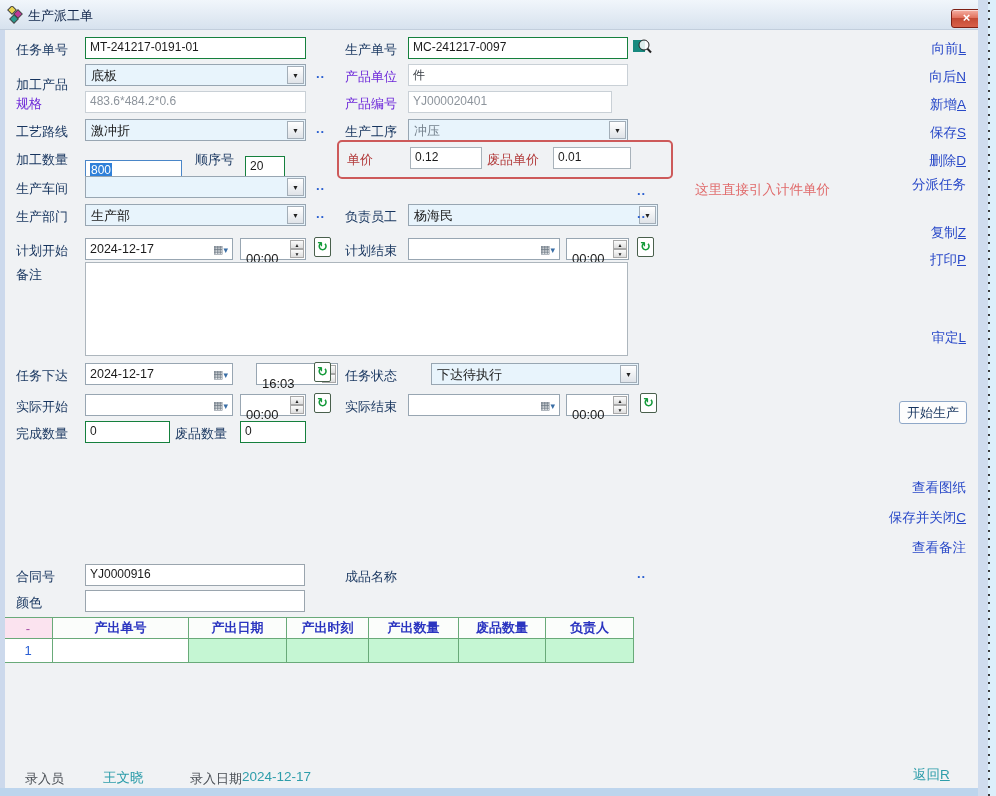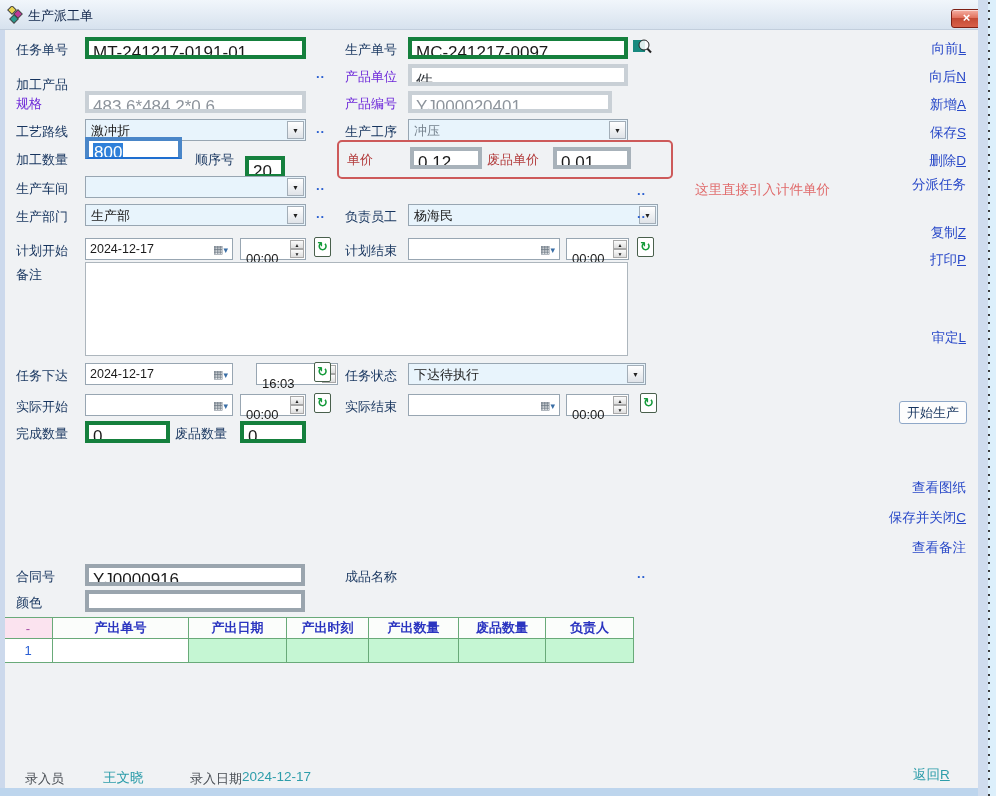--- a/index.html
+++ b/index.html
@@ -11,21 +11,21 @@
   .appicon{position:absolute;left:7px;top:6px;width:18px;height:18px}
   .closebtn{position:absolute;left:951px;top:9px;width:31px;height:19px;background:linear-gradient(#f5b0a4 0%,#e2725e 45%,#c44a35 50%,#d8604a 100%);border:1px solid #7e2015;border-radius:3px;color:#fff;font-weight:bold;font-size:13px;text-align:center;line-height:16px;box-shadow:inset 0 1px 0 rgba(255,255,255,.55);cursor:pointer}
   .edge-left{position:absolute;left:0;top:30px;width:5px;height:758px;background:#ccd9ec}
   .edge-bottom{position:absolute;left:0;top:788px;width:996px;height:8px;background:#bdd5ed}
   .edge-right1{position:absolute;left:978px;top:0;width:10px;height:796px;background:#cfdcee}
   .edge-right2{position:absolute;left:988px;top:0;width:8px;height:796px;background:#dceffb}
   .ticks{position:absolute;left:988px;top:2px;width:2px;height:794px;background:repeating-linear-gradient(180deg,#3c3c3c 0 2px,transparent 2px 8px)}
   .lbl{position:absolute;font-size:13px;color:#16345e;white-space:nowrap}
   .lbl.gray{color:#6d28d9}
   .lbl.red{color:#b23b3b}
-  .txt{position:absolute;height:22px;background:#fff;border:4px solid #15803d;font-size:17px;color:#1a1a1a;padding:2px 4px 7px;white-space:nowrap;overflow:hidden}
+  .txt{position:absolute;height:22px;background:#fff;border:1px solid #15803d;font-size:12px;color:#1a1a1a;padding:2px 4px 7px;white-space:nowrap;overflow:hidden}
   .txt.ro{border-color:#c9d0d6;color:#8d949c}
   .txt.focus{border-color:#4a86c8;border-bottom:2px solid #1f6fd0}
   .sel{background:#2f80d9;color:#fff;padding:0 1px}
   .combo{position:absolute;height:22px;background:#e8f4fc;border:1px solid #98a6b2;font-size:13px;color:#1a1a1a;padding:2px 22px 0 5px;white-space:nowrap;overflow:hidden;cursor:default}
   .combo.graytext{color:#75828e}
   .dd{position:absolute;right:1px;top:1px;bottom:1px;width:17px;background:linear-gradient(#ffffff,#dfe3e8);border:1px solid #a3aeb8;display:flex;align-items:center;justify-content:center;font-size:7px;color:#222;cursor:pointer}
   .combo.chev .dd{background:#e8f4fc;border:none;font-size:11px;color:#44545f}
   .datebox{position:absolute;height:22px;background:#fff;border:1px solid #98a6b2;font-size:12.5px;color:#1a1a1a;padding:3px 32px 0 4px;white-space:nowrap;overflow:hidden}
   .cal{position:absolute;right:4px;top:3px;font-size:11px;color:#6a7682;line-height:14px}
   .cal .ar{color:#3a6ea5;font-size:9px}
@@ -74,20 +74,26 @@
   <div class="txt" style="left:408px;top:37px;width:220px">MC-241217-0097</div>
   <span style="position:absolute;left:633px;top:37px">
     <svg width="20" height="19" viewBox="0 0 20 19">
       <rect x="0" y="3" width="12" height="12" fill="#17897f"></rect>
       <circle cx="11" cy="8" r="5" fill="#ffffff" fill-opacity="0.85" stroke="#222"></circle>
       <line x1="14.5" y1="11.8" x2="18" y2="15.5" stroke="#222" stroke-width="2"></line>
     </svg>
   </span>
 
   <div class="lbl" style="left:16px;top:76px">加工产品</div>
+  <div class="combo" style="left:85px;top:64px;width:221px">
+    <span>底板</span>
+    <span class="dd">
+        <span>▼</span>
+      </span>
+  </div>
   <div class="dots" style="left:316px;top:66px">..</div>
   <div class="lbl gray" style="left:345px;top:68px">产品单位</div>
   <div class="txt ro" style="left:408px;top:64px;width:220px;color:#3a3f45">件</div>
 
   <div class="lbl gray" style="left:16px;top:95px">规格</div>
   <div class="txt ro" style="left:85px;top:91px;width:221px">483.6*484.2*0.6</div>
   <div class="lbl gray" style="left:345px;top:95px">产品编号</div>
   <div class="txt ro" style="left:408px;top:91px;width:204px">YJ000020401</div>
 
   <div class="lbl" style="left:16px;top:123px">工艺路线</div>
@@ -100,21 +106,21 @@
   <div class="dots" style="left:316px;top:121px">..</div>
   <div class="lbl" style="left:345px;top:123px">生产工序</div>
   <div class="combo graytext" style="left:408px;top:119px;width:220px">
     <span>冲压</span>
     <span class="dd">
         <span>▼</span>
       </span>
   </div>
 
   <div class="lbl" style="left:16px;top:151px">加工数量</div>
-  <div class="txt focus" style="left:85px;top:137px;width:97px">
+  <div class="txt focus" style="left:85px;top:160px;width:97px">
     <span class="sel">800</span>
   </div>
   <div class="lbl" style="left:195px;top:151px">顺序号</div>
   <div class="txt" style="left:245px;top:156px;width:40px">20</div>
 
   <div class="redbox" style="left:337px;top:140px;width:336px;height:39px"></div>
   <div class="lbl red" style="left:347px;top:151px">单价</div>
   <div class="txt" style="left:410px;top:147px;width:72px;border-color:#a8b2ba">0.12</div>
   <div class="lbl red" style="left:487px;top:151px">废品单价</div>
   <div class="txt" style="left:553px;top:147px;width:78px;border-color:#a8b2ba">0.01</div>
@@ -184,21 +190,21 @@
   </div>
   <div class="timebox" style="left:256px;top:363px;width:82px">
     <span>16:03</span>
     <span class="spin">
         <span>▲</span>
         <span>▼</span>
       </span>
   </div>
   <div class="refresh" style="left:314px;top:362px">↻</div>
   <div class="lbl" style="left:345px;top:367px">任务状态</div>
-  <div class="combo" style="left:408px;top:363px;width:238px">
+  <div class="combo" style="left:431px;top:363px;width:208px">
     <span>下达待执行</span>
     <span class="dd">
         <span>▼</span>
       </span>
   </div>
 
   <div class="lbl" style="left:16px;top:398px">实际开始</div>
   <div class="datebox" style="left:85px;top:394px;width:148px">
     <span></span>
     <span class="cal"><span>▦</span><span class="ar">▾</span></span>

